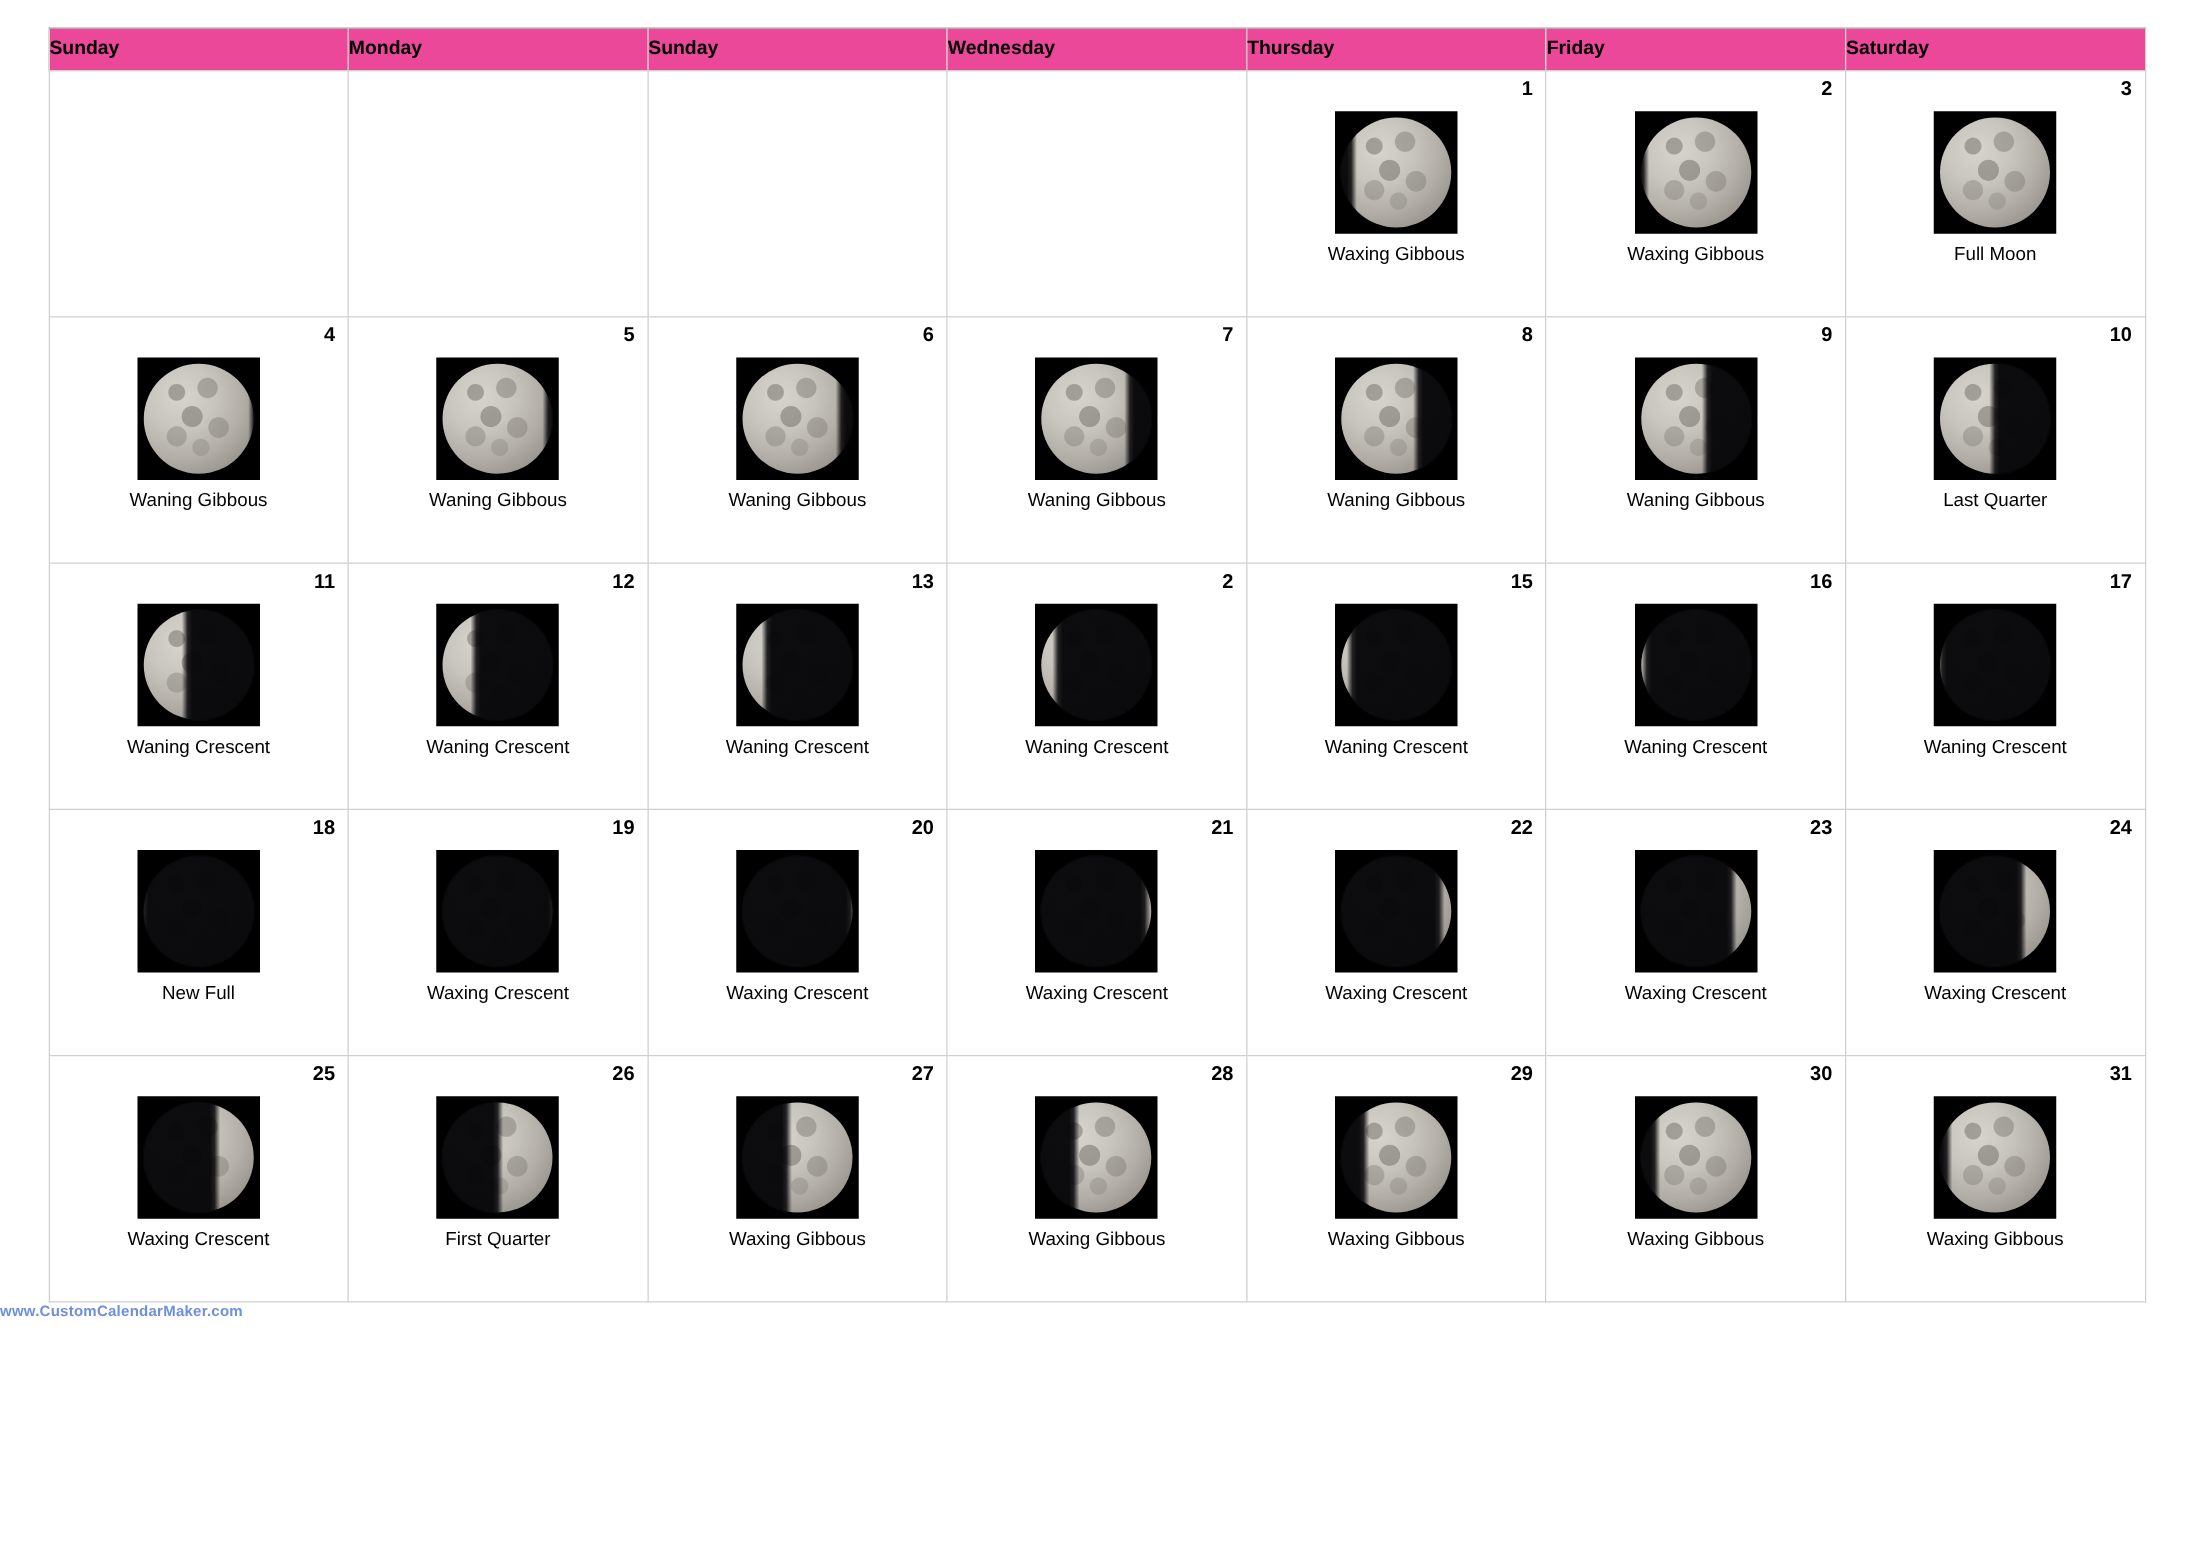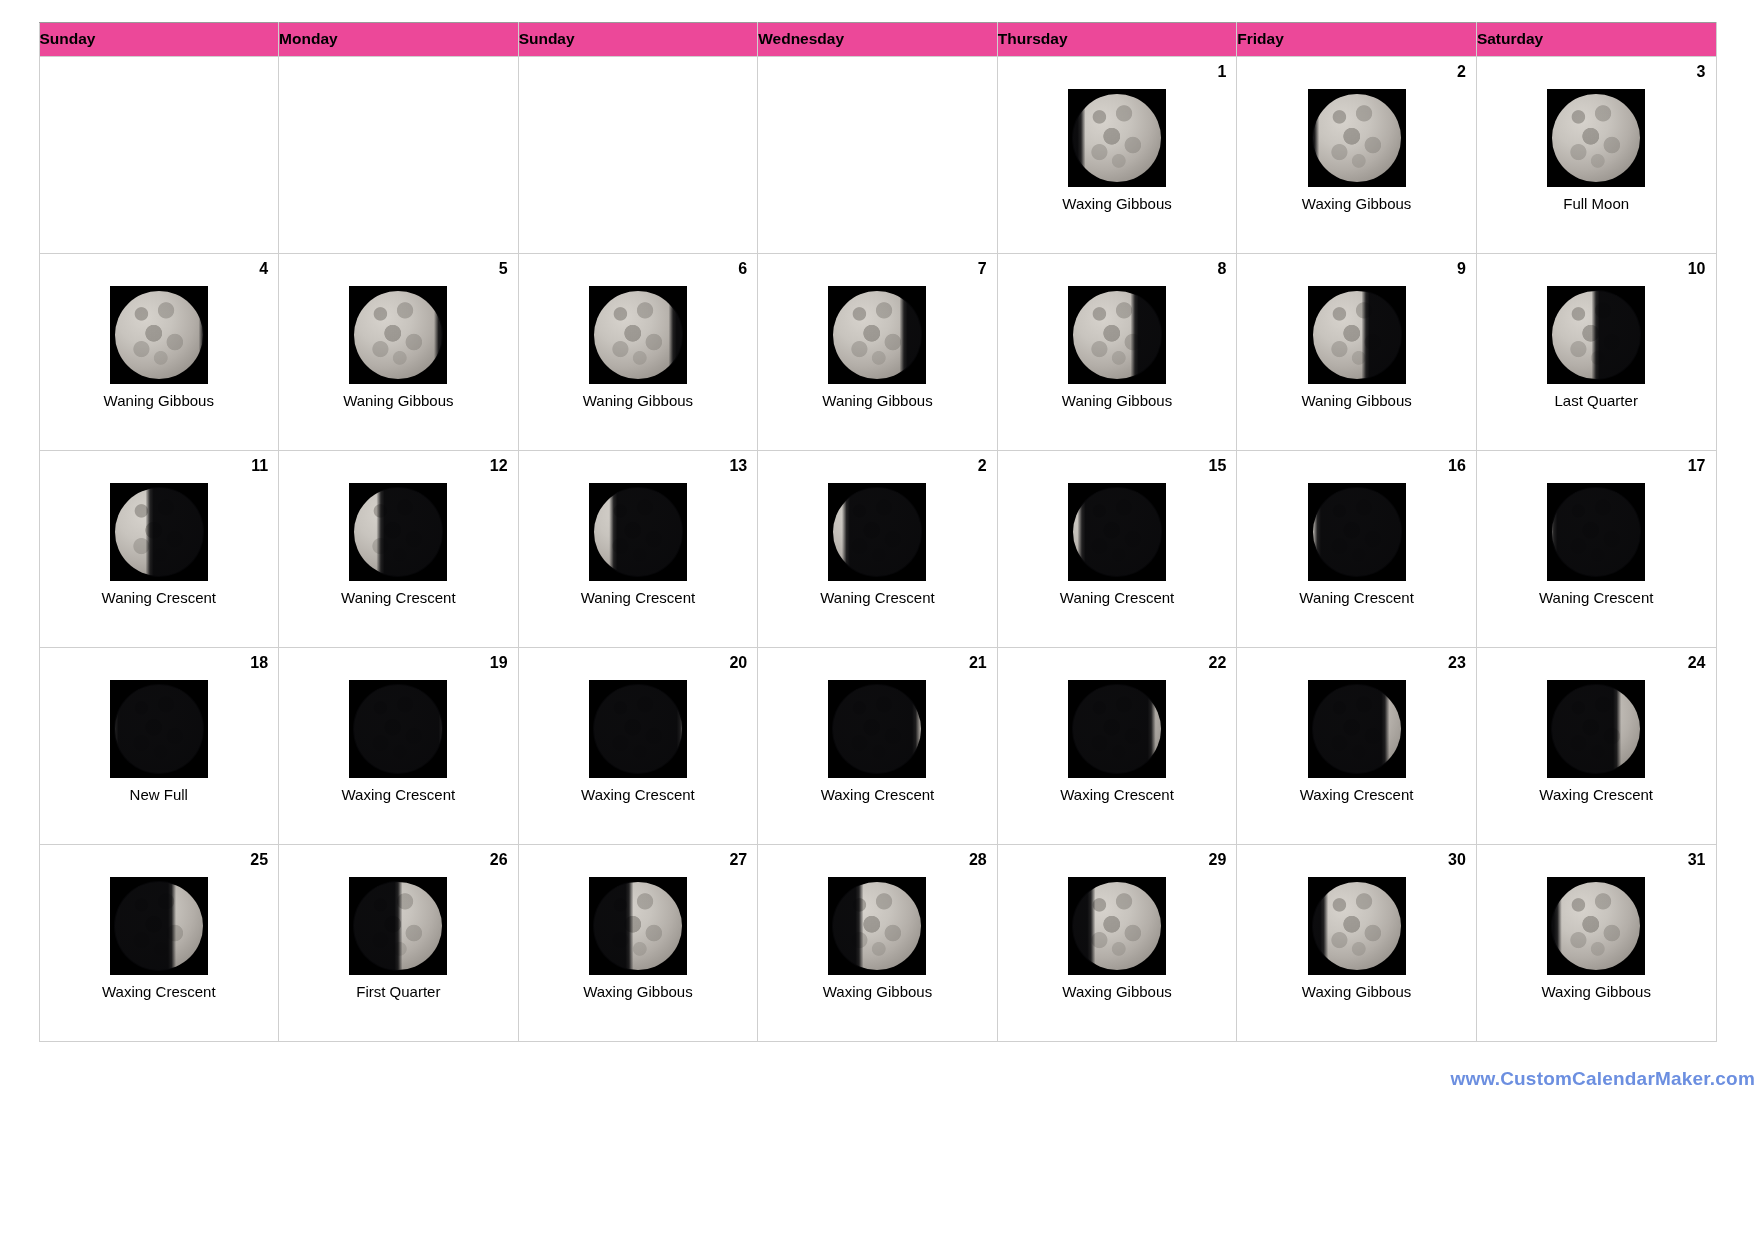--- a/index.html
+++ b/index.html
@@ -118,23 +118,22 @@
     border-radius: 50%;
     pointer-events: none;
   }
   .phase-label {
     margin-top: 8px;
     font-size: 15px;
     text-align: left;
     line-height: 18px;
   }
   .footer {
-    text-align: right;
-    margin-top: 26px;
-    font-size: 19px;
+    text-align: left;
+    font-size: 12px;
     font-weight: bold;
     color: #6c8fe0;
     letter-spacing: 0.2px;
   }
   .footer .www { color: #6c8fe0; }
 </style>
 </head>
 <body>
 
 <div class="page">

